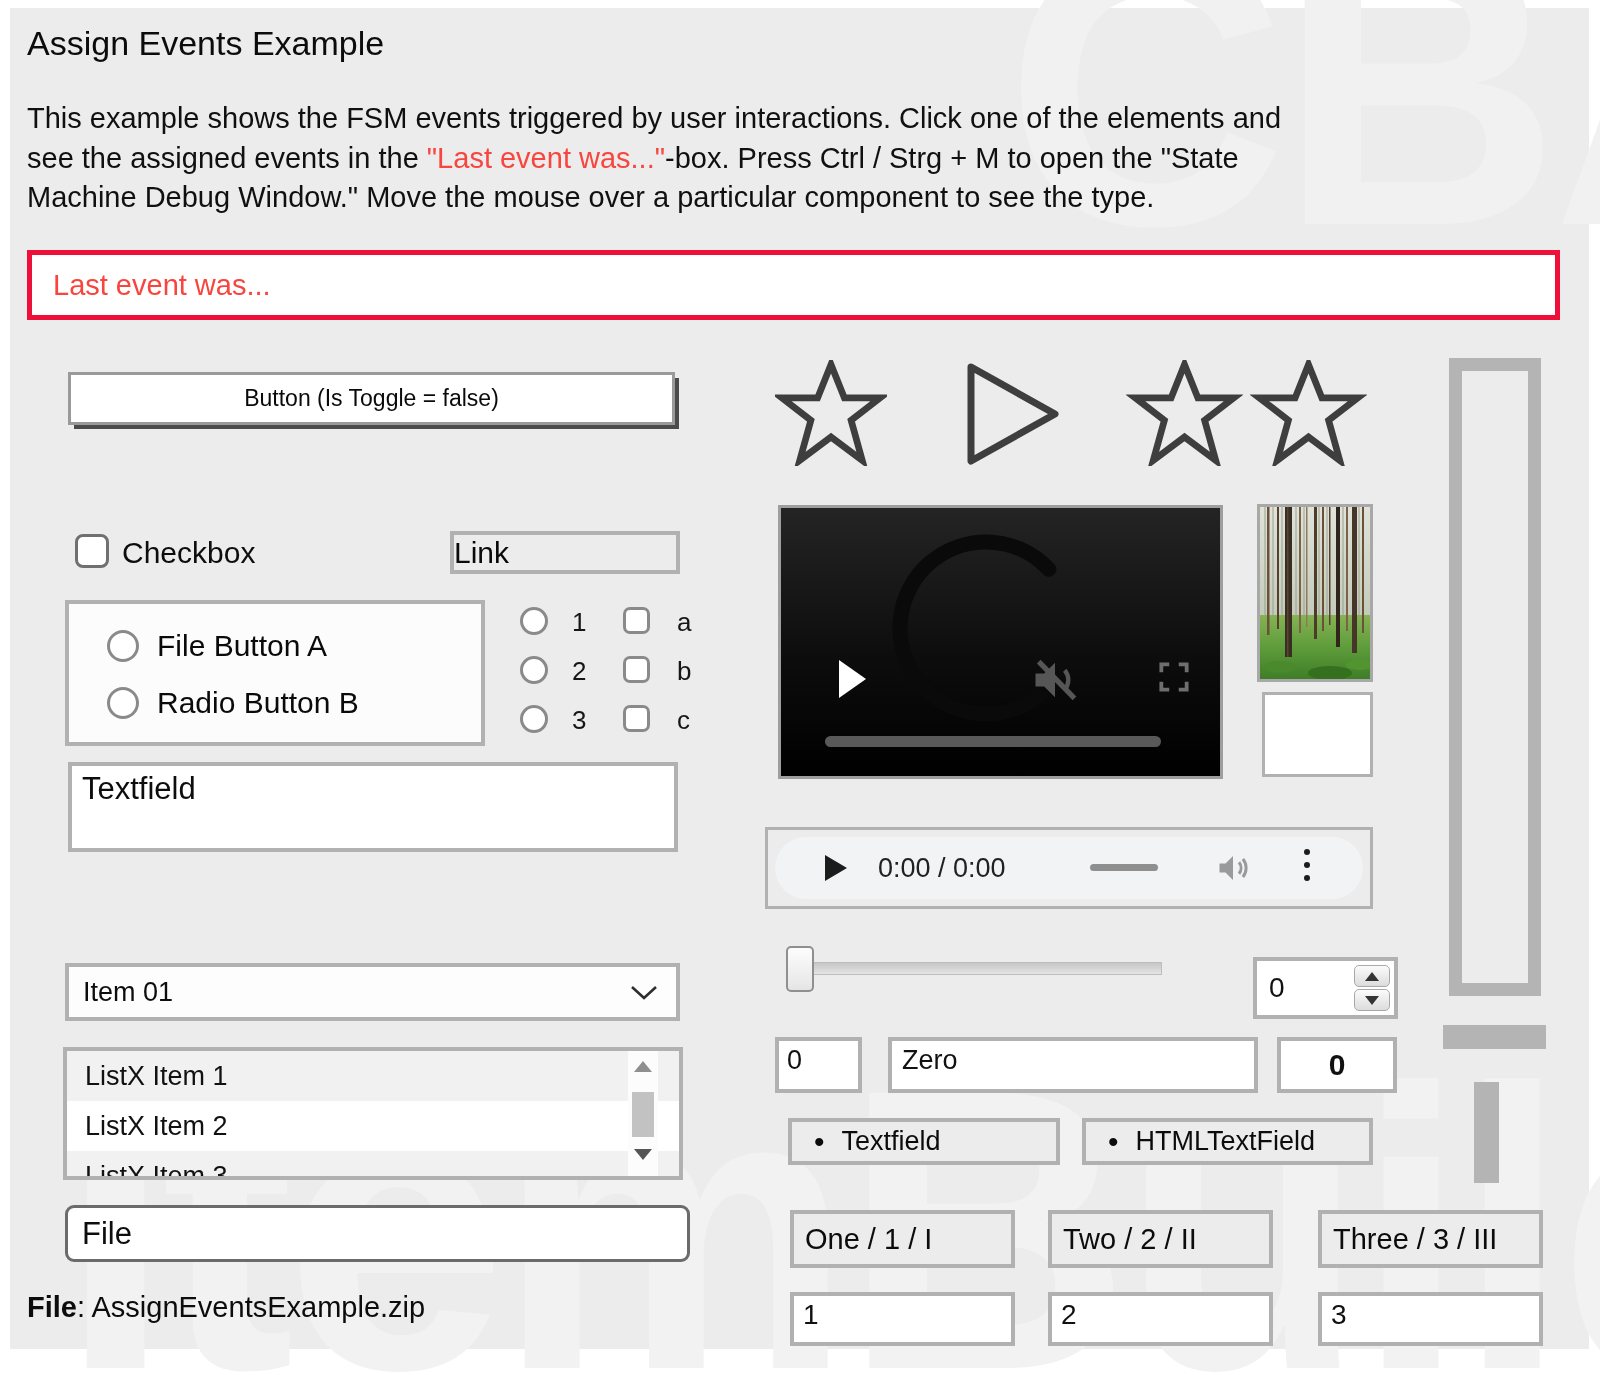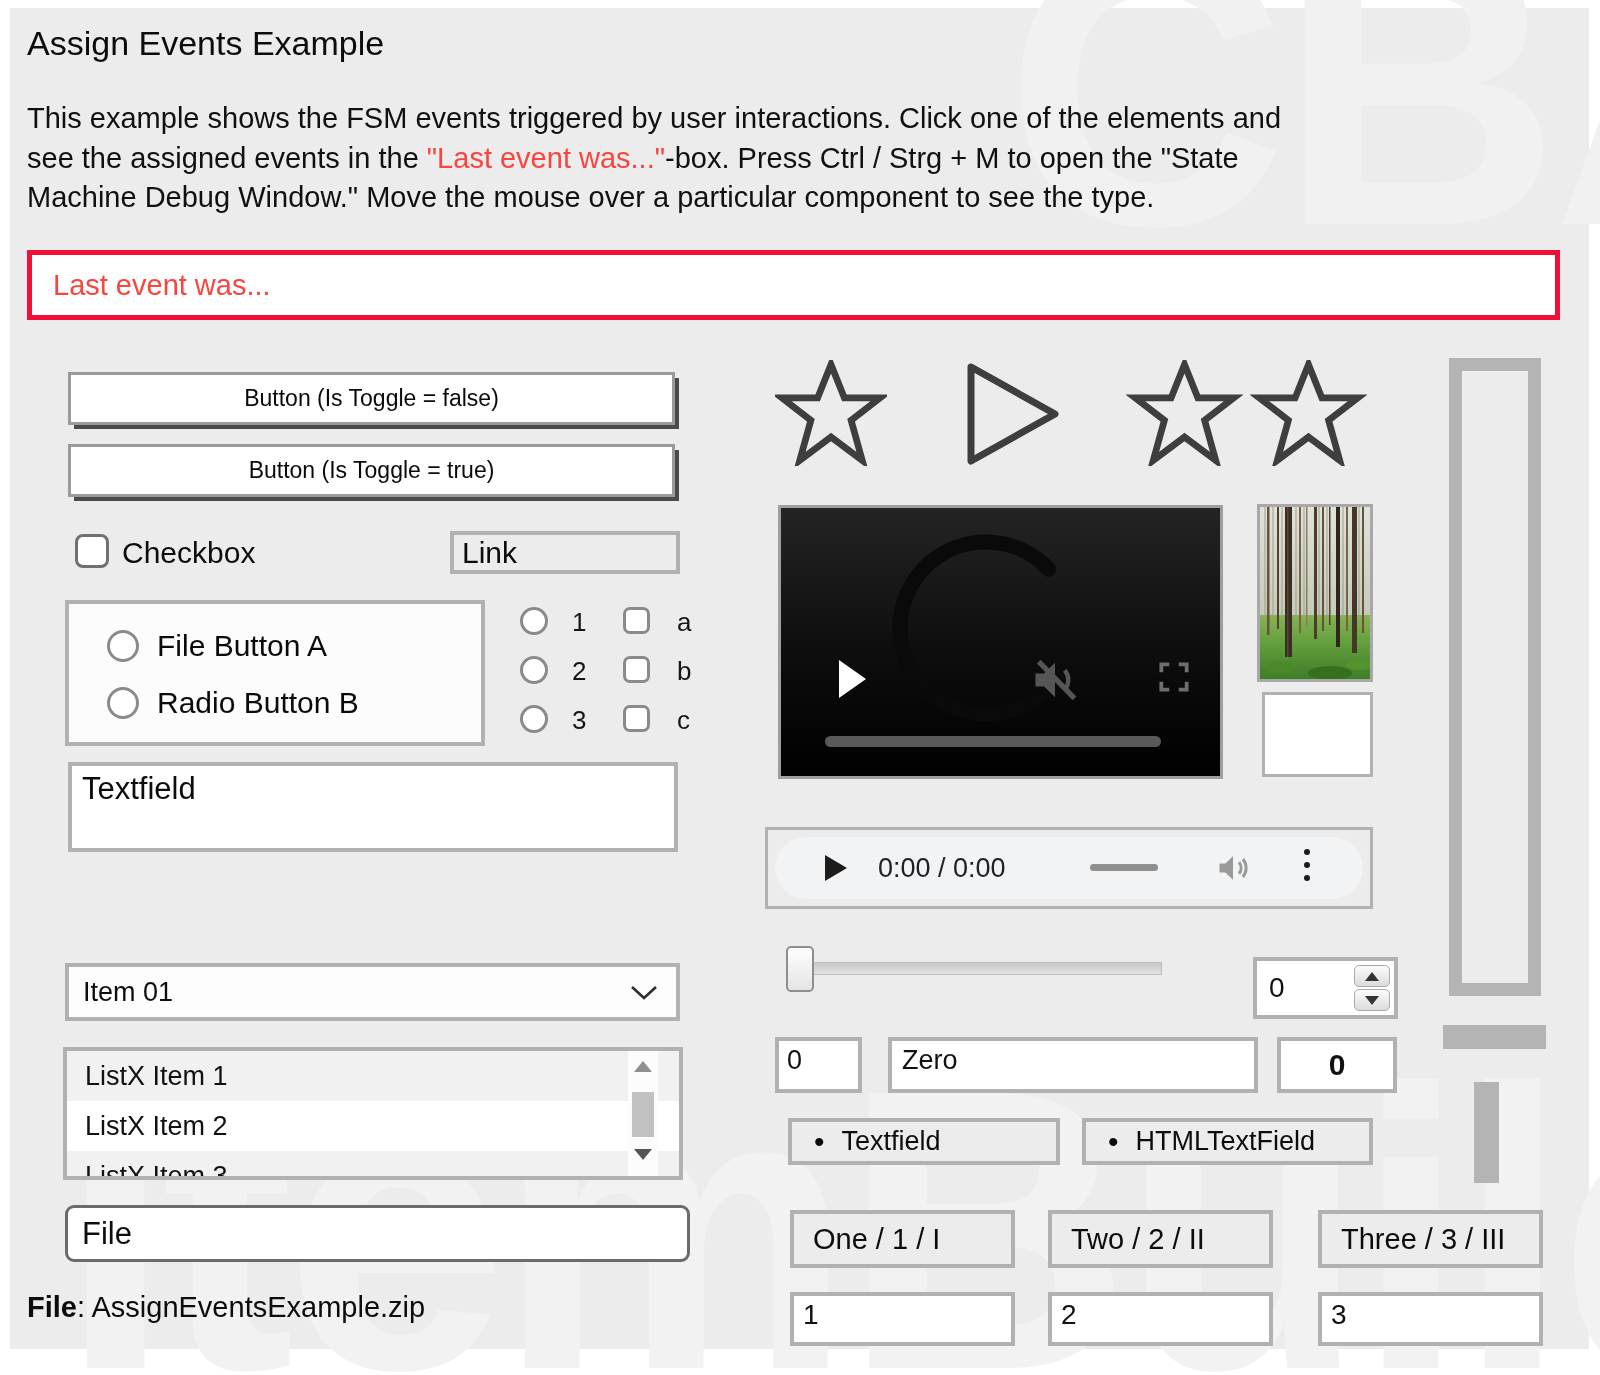--- a/index.html
+++ b/index.html
@@ -26,21 +26,21 @@
   .push-btn { left:68px; width:607px; height:53px; background:#ffffff; border:3px solid #9a9a9a;
               box-shadow:5px 5px 0 -1px #4b4b4b; display:flex; align-items:center; justify-content:center;
               font-size:23px; color:#0a0a0a; }
   .btn-false { top:372px; }
   .btn-true  { top:444px; }
 
   .checkbox-box { left:75px; top:534px; width:34px; height:34px; border:3px solid #707070; border-radius:8px; background:#fff; }
   .checkbox-label { left:122px; top:536px; font-size:30px; }
 
   .link-box { left:450px; top:531px; width:230px; height:43px; border:4px solid #b1b1b1; font-size:30px;
-              padding-left:8px; line-height:35px; color:#0a0a0a; }
+              line-height:35px; color:#0a0a0a; }
 
   .radio-groupbox { left:65px; top:600px; width:420px; height:146px; border:4px solid #b1b1b1; background:#fcfcfc; }
   .radio-circle { position:absolute; width:32px; height:32px; border:3px solid #8a8a8a; border-radius:50%; background:#fff; }
   .rc-a { left:38px; top:26px; } .rc-b { left:38px; top:83px; }
   .radio-label { position:absolute; left:88px; font-size:30px; color:#0a0a0a; }
   .rl-a { top:25px; } .rl-b { top:82px; }
 
   .mini-radio { width:28px; height:28px; border:3px solid #8a8a8a; border-radius:50%; background:#fff; }
   .mini-check { width:27px; height:27px; border:3px solid #8a8a8a; border-radius:7px; background:#fff; }
   .mini-label { font-size:26px; color:#161616; }
@@ -109,21 +109,21 @@
   .zero-field { left:888px; top:1037px; width:370px; height:56px; padding-left:10px; }
   .bold-num { left:1277px; top:1037px; width:120px; height:56px; display:flex; align-items:center; justify-content:center;
               font-weight:bold; font-size:30px; padding:0; }
 
   .text-item { border:4px solid #b1b1b1; background:#ececec; display:flex; align-items:center; font-size:27px; color:#0c0c0c; }
   .text-item .bullet { font-size:30px; margin:0 17px 0 22px; }
   .tf-item { left:788px; top:1118px; width:272px; height:47px; }
   .htf-item { left:1082px; top:1118px; width:291px; height:47px; }
 
   .tri-btn { top:1210px; height:58px; border:4px solid #b1b1b1; background:#ececec; display:flex; align-items:center;
-             padding-left:19px; font-size:29px; color:#0c0c0c; position:absolute; }
+             padding-left:11px; font-size:29px; color:#0c0c0c; position:absolute; }
   .tb-one { left:790px; width:225px; } .tb-two { left:1048px; width:225px; } .tb-three { left:1318px; width:225px; }
   .tri-input { top:1292px; height:54px; border:4px solid #b1b1b1; background:#ffffff; font-size:28px;
                padding:3px 0 0 9px; position:absolute; color:#111; }
   .ti-one { left:790px; width:225px; } .ti-two { left:1048px; width:225px; } .ti-three { left:1318px; width:225px; }
 
   
   .tall-rect { left:1449px; top:358px; width:92px; height:638px; border:13px solid #b4b4b4; }
   .h-bar { left:1443px; top:1025px; width:103px; height:24px; background:#b4b4b4; }
   .v-bar { left:1474px; top:1082px; width:25px; height:101px; background:#b4b4b4; }
 </style>
@@ -140,21 +140,20 @@
     <div>This example shows the FSM events triggered by user interactions. Click one of the elements and</div>
     <div><span>see the assigned events in the </span><span class="red-text">"Last event was..."</span><span>-box. Press Ctrl / Strg + M to open the "State</span></div>
     <div>Machine Debug Window." Move the mouse over a particular component to see the type.</div>
   </div>
 
   <div class="abs event-box">
     <span>Last event was...</span>
   </div>
 
   <div class="abs push-btn btn-false">Button (Is Toggle = false)</div>
-  <div class="abs push-btn btn-true">Button (Is Toggle = true)</div>
 
   <div class="abs checkbox-box"></div>
   <div class="abs checkbox-label">Checkbox</div>
   <div class="abs link-box">Link</div>
 
   <div class="abs radio-groupbox">
     <div class="radio-circle rc-a"></div>
     <div class="radio-label rl-a">File Button A</div>
     <div class="radio-circle rc-b"></div>
     <div class="radio-label rl-b">Radio Button B</div>

